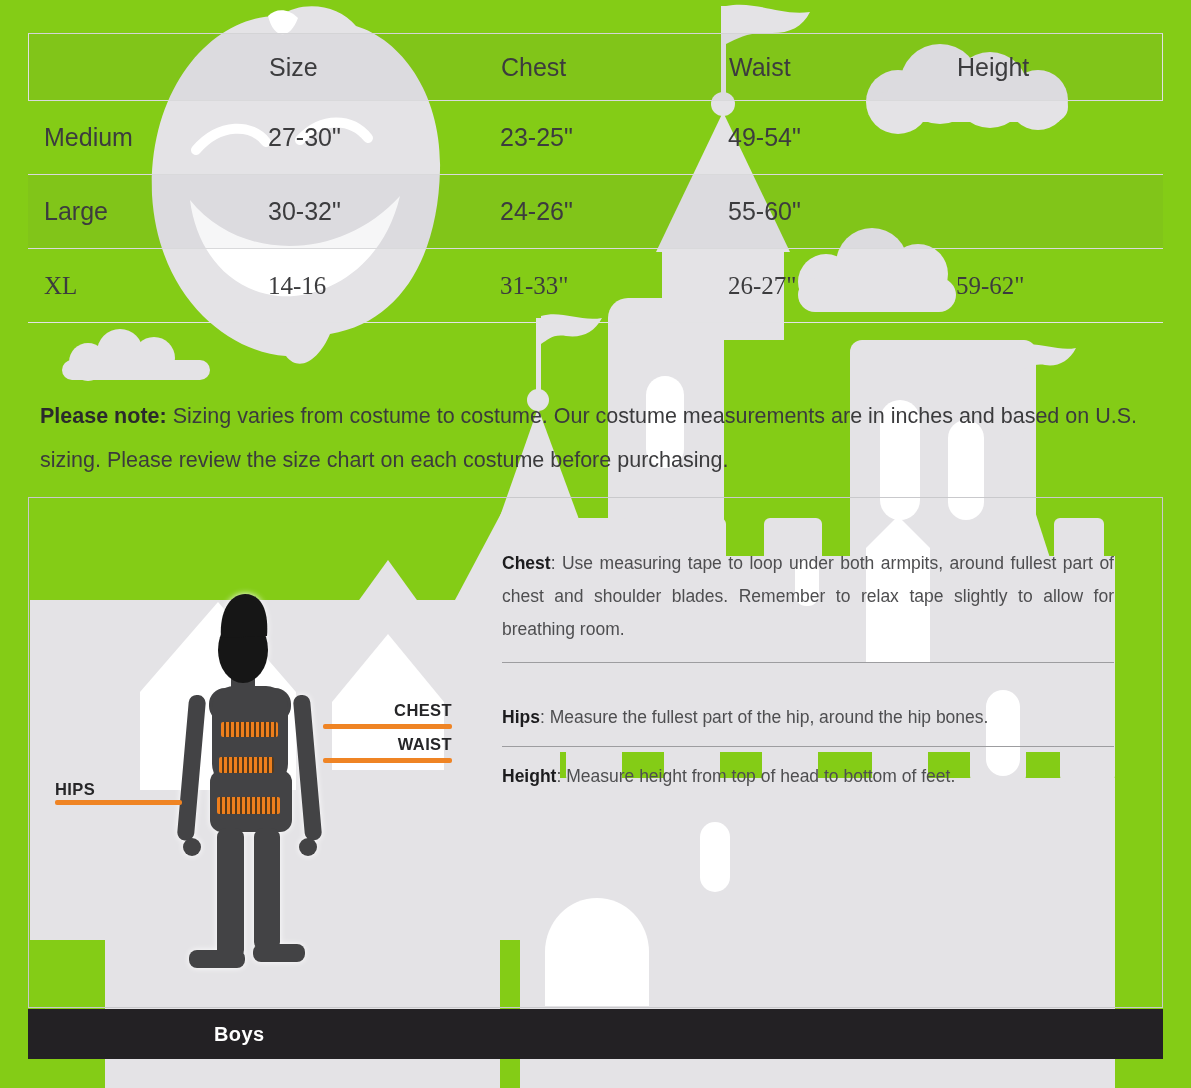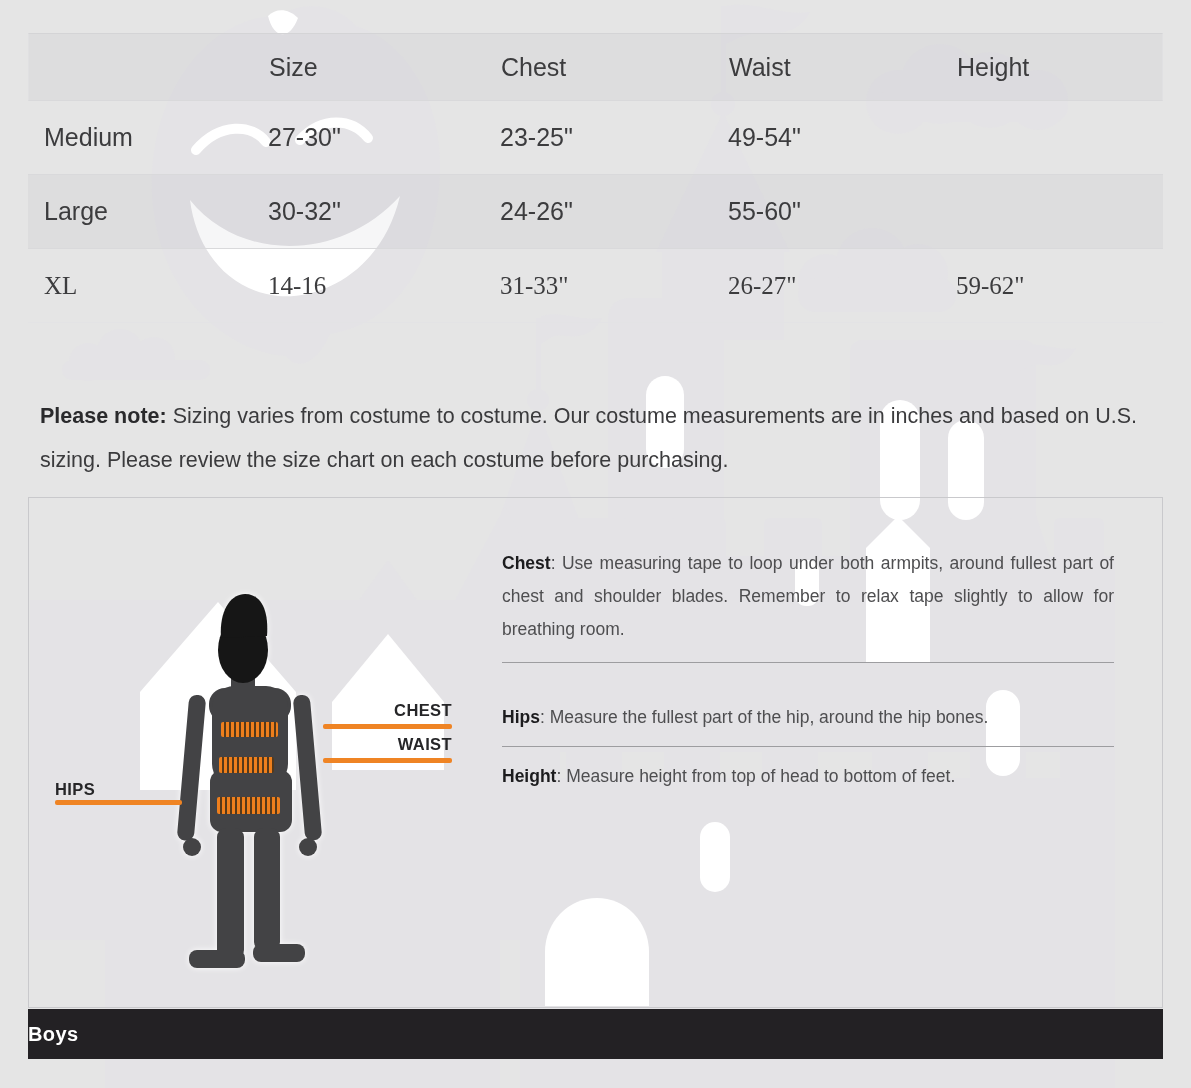--- a/index.html
+++ b/index.html
@@ -1,18 +1,18 @@
 <!DOCTYPE html>
 <html><head>
 <meta charset="utf-8">
 <style>
   html,body { margin:0; padding:0; background:#fff; }
   .page {
     position:relative; width:1191px; height:1088px; overflow:hidden;
-    background:#e5e5e5; font-family:"Liberation Sans", sans-serif;
+    background:#84cc16; font-family:"Liberation Sans", sans-serif;
   }
   .page * { box-sizing:border-box; }
 
   
   .wm { position:absolute; left:0; top:0; z-index:0; }
 
   
   .size-table { position:absolute; left:28px; top:33px; width:1135px; z-index:2; }
   .trow {
     display:grid; grid-template-columns:240px 232px 228px 228px 1fr;
@@ -66,21 +66,21 @@
   .mlabel.hips  { left:26px;  top:282px; width:127px; text-align:left; }
   .mline { position:absolute; height:5px; background:#ef8424; border-radius:2px; }
   .mline.chest { left:294px; top:226px; width:129px; }
   .mline.waist { left:294px; top:260px; width:129px; }
   .mline.hips  { left:26px;  top:302px; width:127px; }
 
   
   .boys-bar {
     position:absolute; left:28px; top:1009px; width:1135px; height:50px;
     background:#232124; color:#ffffff; font-size:20px; font-weight:bold;
-    line-height:50px; letter-spacing:0.4px; z-index:3;
+    line-height:50px; padding-left:186px; letter-spacing:0.4px; z-index:3;
   }
 </style>
 </head>
 <body>
 
 <div class="page">
 
   <svg class="wm" width="1191" height="1088" viewBox="0 0 1191 1088" aria-hidden="true">
     <g fill="#e4e3e6">
 

